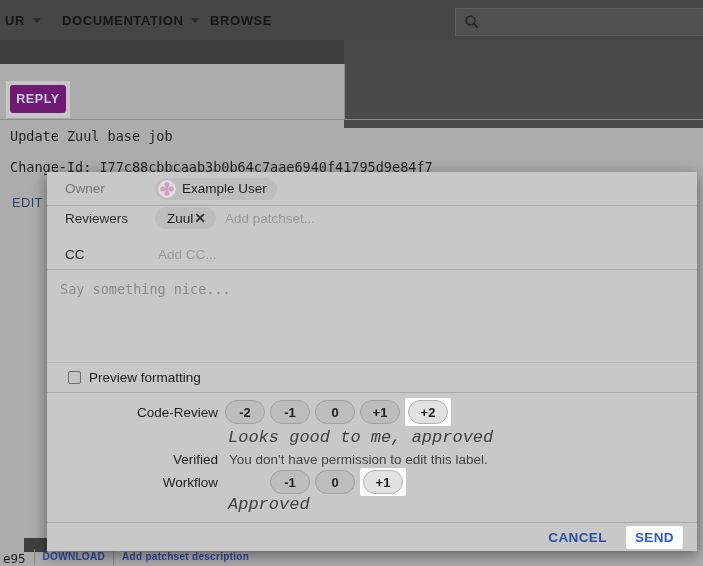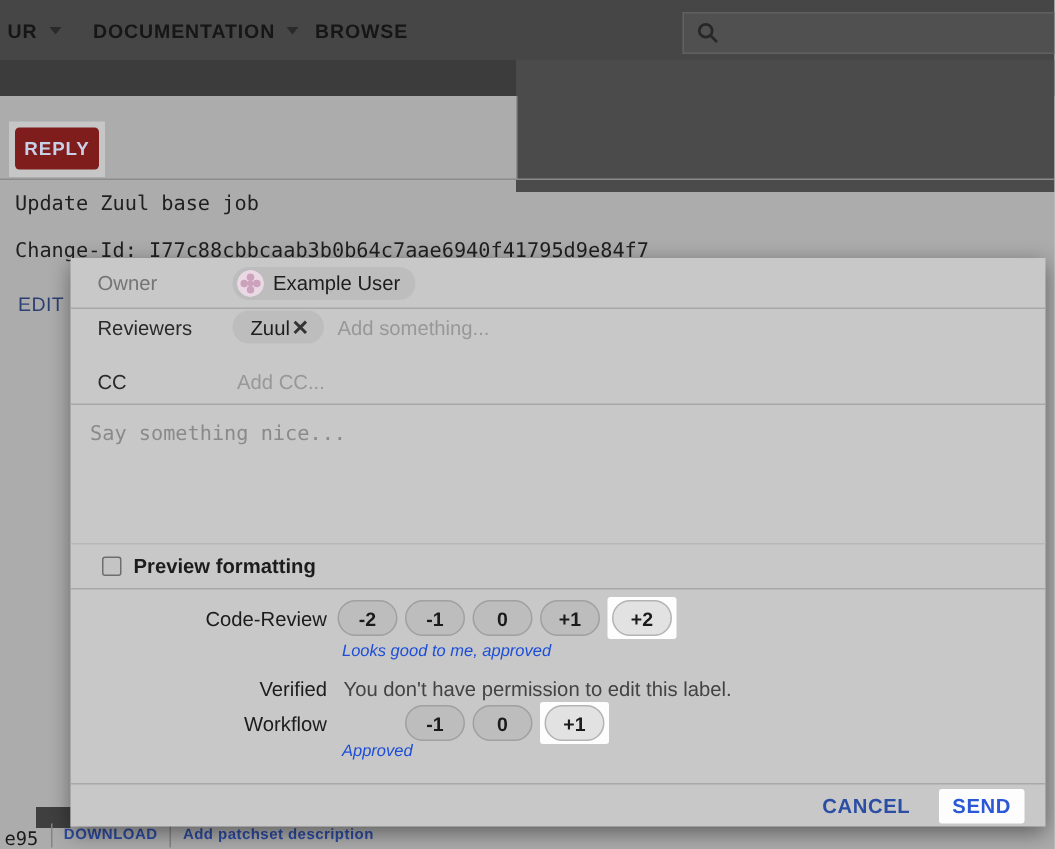--- a/index.html
+++ b/index.html
@@ -16,21 +16,21 @@
   .searchbox { position:absolute; left:455px; top:8px; width:260px; height:28px; background:#505050;
                border:1px solid #606060; display:flex; align-items:center; padding-left:8px; }
 
   
   .subbar { position:absolute; left:0; top:40px; width:703px; height:24px; background:#3c3c3c; }
   .right-panel { position:absolute; left:344px; top:40px; width:359px; height:88px; background:#4b4b4b; }
   .vdiv-col { position:absolute; left:344px; top:64px; width:1px; height:56px; background:#8f8f8f; }
   .hdiv-page { position:absolute; left:0; top:119px; width:703px; height:1px; background:#8b8b8b; }
 
   .reply-hl { position:absolute; left:6px; top:81px; width:64px; height:37px; background:#c6c6c6; }
-  .reply-btn { position:absolute; left:10px; top:85px; width:56px; height:28px; background:#7f1d1d;
+  .reply-btn { position:absolute; left:10px; top:85px; width:56px; height:28px; background:#701a75;
                border-radius:3px; color:#c7d0e6; font-size:12.5px; font-weight:bold; letter-spacing:.6px;
                display:flex; align-items:center; justify-content:center; cursor:pointer; }
   .mono { font-family:"DejaVu Sans Mono",monospace; font-size:13.5px; color:#1f1f1f; }
   .subject { position:absolute; left:10px; top:128px; }
   .changeid { position:absolute; left:10px; top:159px; }
   .edit-link { position:absolute; left:12px; top:195px; color:#2c3f73; font-size:13px; font-weight:normal;
                letter-spacing:.3px; cursor:pointer; }
 
   
   .dark-patch { position:absolute; left:24px; top:538px; width:23px; height:14px; background:#3f3f3f; }
@@ -55,38 +55,38 @@
           padding:0 10px 0 3px; font-size:13.5px; color:#1d1d1d; }
   .chip-avatar { width:18px; height:18px; border-radius:50%; margin-right:6px; overflow:hidden; flex:0 0 18px; }
   .chip-x { font-size:14px; font-weight:bold; color:#333; margin-left:1px; cursor:pointer; }
   .placeholder { color:#989898; font-size:13.5px; margin-left:9px; }
   .ph-cc { margin-left:3px; }
 
   .textarea { position:absolute; left:0; top:98px; width:650px; height:92px; cursor:text; }
   .textarea-ph { position:absolute; left:13px; top:11px; font-family:"DejaVu Sans Mono",monospace;
                  font-size:13.5px; color:#8a8a8a; }
 
-  .row-checkbox { position:absolute; left:0; top:191px; width:520px; height:29px; display:flex; align-items:center;font-weight:bold; }
+  .row-checkbox { position:absolute; left:0; top:191px; width:520px; height:29px; display:flex; align-items:center; }
   .checkbox { width:13px; height:13px; border:1px solid #6e6e6e; border-radius:2px; background:#c4c4c4;
               margin-left:21px; cursor:pointer; }
   .checkbox-label { margin-left:8px; font-size:13.5px; color:#1c1c1c; }
 
   .score-row { position:absolute; left:0; width:650px; display:flex; align-items:center; }
   .row-cr { top:226px; height:28px; }
   .row-verified { top:279px; height:17px; }
   .row-wf { top:296px; height:28px; }
   .score-label { width:171px; text-align:right; font-size:13.5px; color:#1c1c1c; flex:0 0 171px; }
   .pills { display:flex; align-items:center; margin-left:7px; }
   .pills-wf { margin-left:52px; }
   .pill { width:40px; height:24px; border-radius:12px; background:#bdbdbd; border:1px solid #a0a0a0;
           color:#1b1b1b; font-size:13px; font-weight:bold; display:flex; align-items:center;
           justify-content:center; margin-right:5px; cursor:pointer; }
   .hl { background:#fdfdfd; border-radius:2px; padding:2px 3px; display:flex; margin-right:0; }
   .hl .pill { background:#e2e2e2; border-color:#b3b3b3; margin-right:0; }
-  .score-note { position:absolute; left:181px; font-size:11px; font-style:italic; color:#1d4ed8; }
+  .score-note { position:absolute; left:181px; font-size:17px; font-style:italic; color:#404040;font-family:Liberation Mono, monospace; }
   .note-cr { top:428px; } .note-wf { top:323px; }
   .note-cr { top:256px; }
   .perm-msg { margin-left:11px; font-size:13.5px; color:#434343; }
 
   .dlg-footer { position:absolute; left:0; top:351px; width:650px; height:28px; display:flex;
                 align-items:center; justify-content:flex-end; padding-right:14px; }
   .cancel-btn { color:#2b4da3; font-size:13.5px; font-weight:bold; letter-spacing:.4px; margin-right:19px; cursor:pointer; }
   .send-btn { background:#fdfdfd; color:#2b58d6; font-size:13.5px; font-weight:bold; letter-spacing:.4px;
               padding:4px 9px; border-radius:2px; cursor:pointer; }
 </style>
@@ -157,21 +157,21 @@
     </span>
   </div>
   <div class="dlg-div d1"></div>
 
   <div class="peer-row row-reviewers">
     <span class="peer-label">Reviewers</span>
     <span class="chip" style="padding-left:12px;">
       <span>Zuul</span>
       <span class="chip-x">✕</span>
     </span>
-    <span class="placeholder">Add something...</span>
+    <span class="placeholder">Add patchset...</span>
   </div>
 
   <div class="peer-row row-cc">
     <span class="peer-label">CC</span>
     <span class="placeholder ph-cc">Add CC...</span>
   </div>
   <div class="dlg-div d2"></div>
 
   <div class="textarea">
     <span class="textarea-ph">Say something nice...</span>

